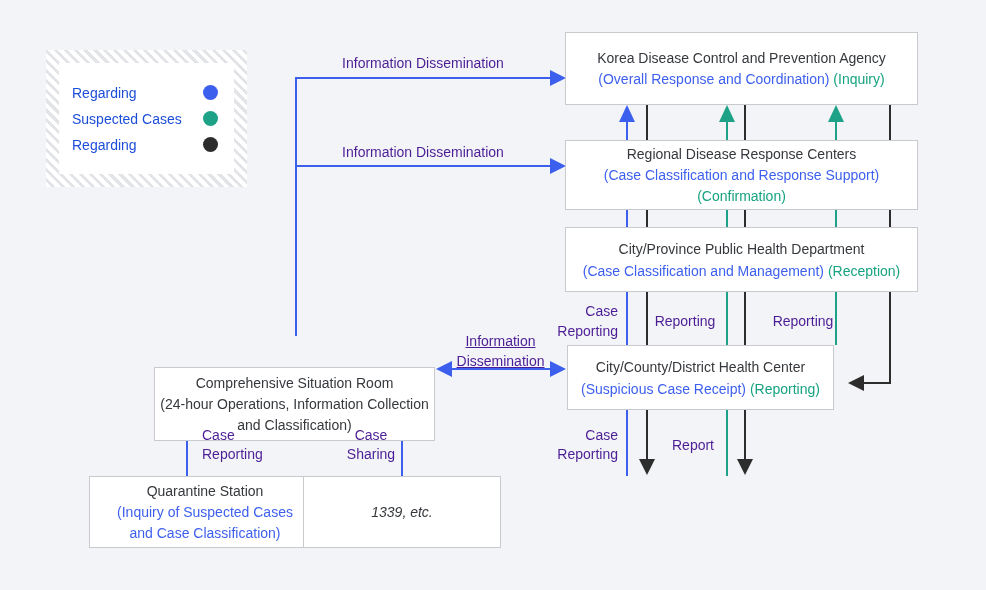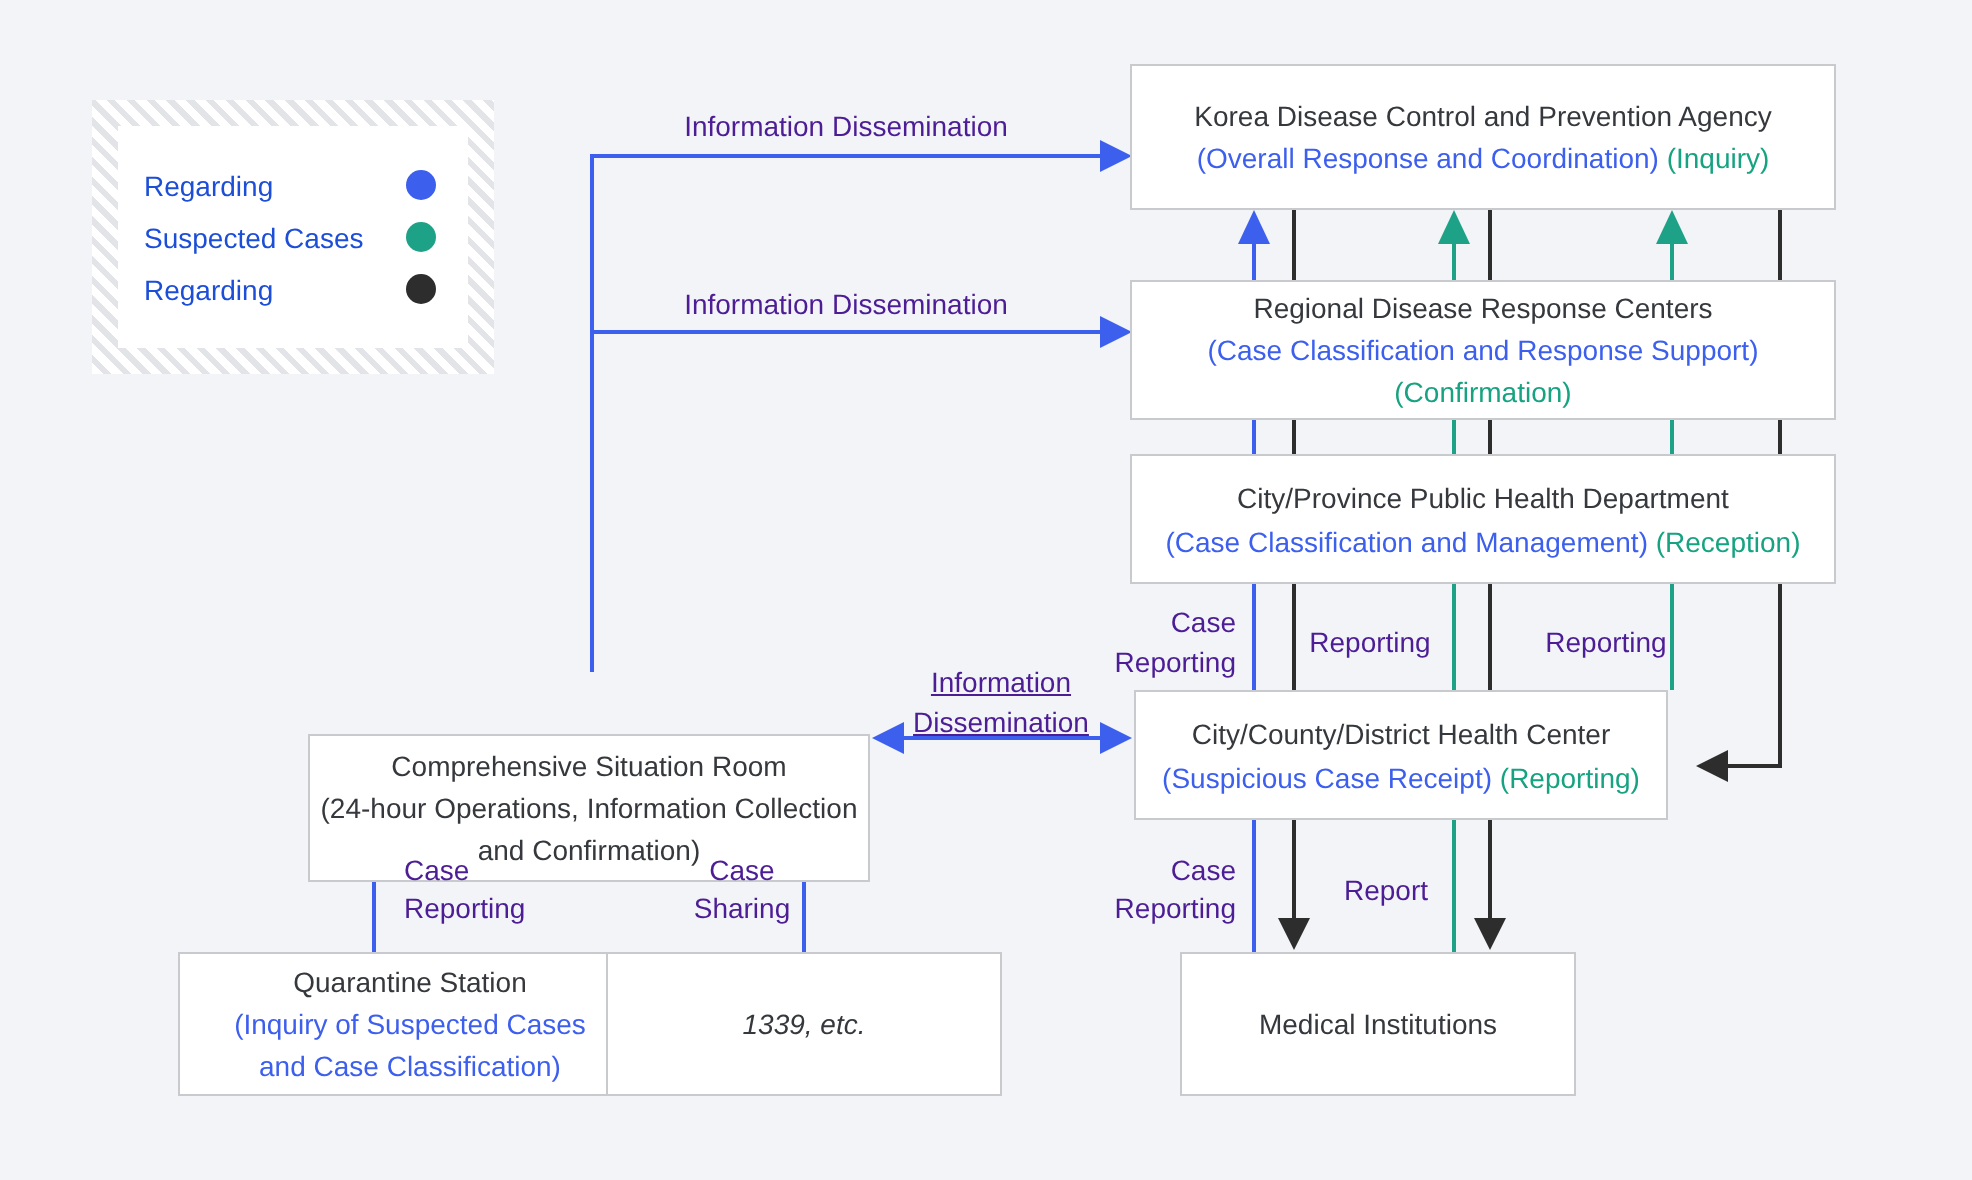--- a/index.html
+++ b/index.html
@@ -125,36 +125,33 @@
   </div>
 
   <div class="box" style="left:567px;top:345px;width:267px;height:65px;line-height:22px;">
     <span class="ln">City/County/District Health Center</span>
     <span class="ln"><span class="t-blue">(Suspicious Case Receipt)</span> <span class="t-green">(Reporting)</span></span>
   </div>
 
   <div class="box" style="left:154px;top:336px;width:281px;height:74px;margin-top:31px;">
     <span class="ln">Comprehensive Situation Room</span>
     <span class="ln">(24-hour Operations, Information Collection</span>
-    <span class="ln">and Confirmation)</span>
+    <span class="ln">and Classification)</span>
   </div>
 
   <div class="box" style="left:89px;top:476px;width:232px;height:72px;">
     <span class="ln">Quarantine Station</span>
     <span class="ln t-blue">(Inquiry of Suspected Cases</span>
     <span class="ln t-blue">and Case Classification)</span>
   </div>
 
   <div class="box" style="left:303px;top:476px;width:198px;height:72px;font-style:italic;">
     <span class="ln">1339, etc.</span>
   </div>
 
-  <div class="box" style="left:590px;top:476px;width:198px;height:72px;">
-    <span class="ln">Medical Institutions</span>
-  </div>
 
   <div class="edge-label center" style="left:320px;top:53px;width:206px;">Information Dissemination</div>
 
   <div class="edge-label center" style="left:320px;top:142px;width:206px;">Information Dissemination</div>
 
   <div class="edge-label center" style="left:443px;top:331px;width:115px;text-decoration:underline;">
     <span class="ln">Information</span>
     <span class="ln">Dissemination</span>
   </div>
 

